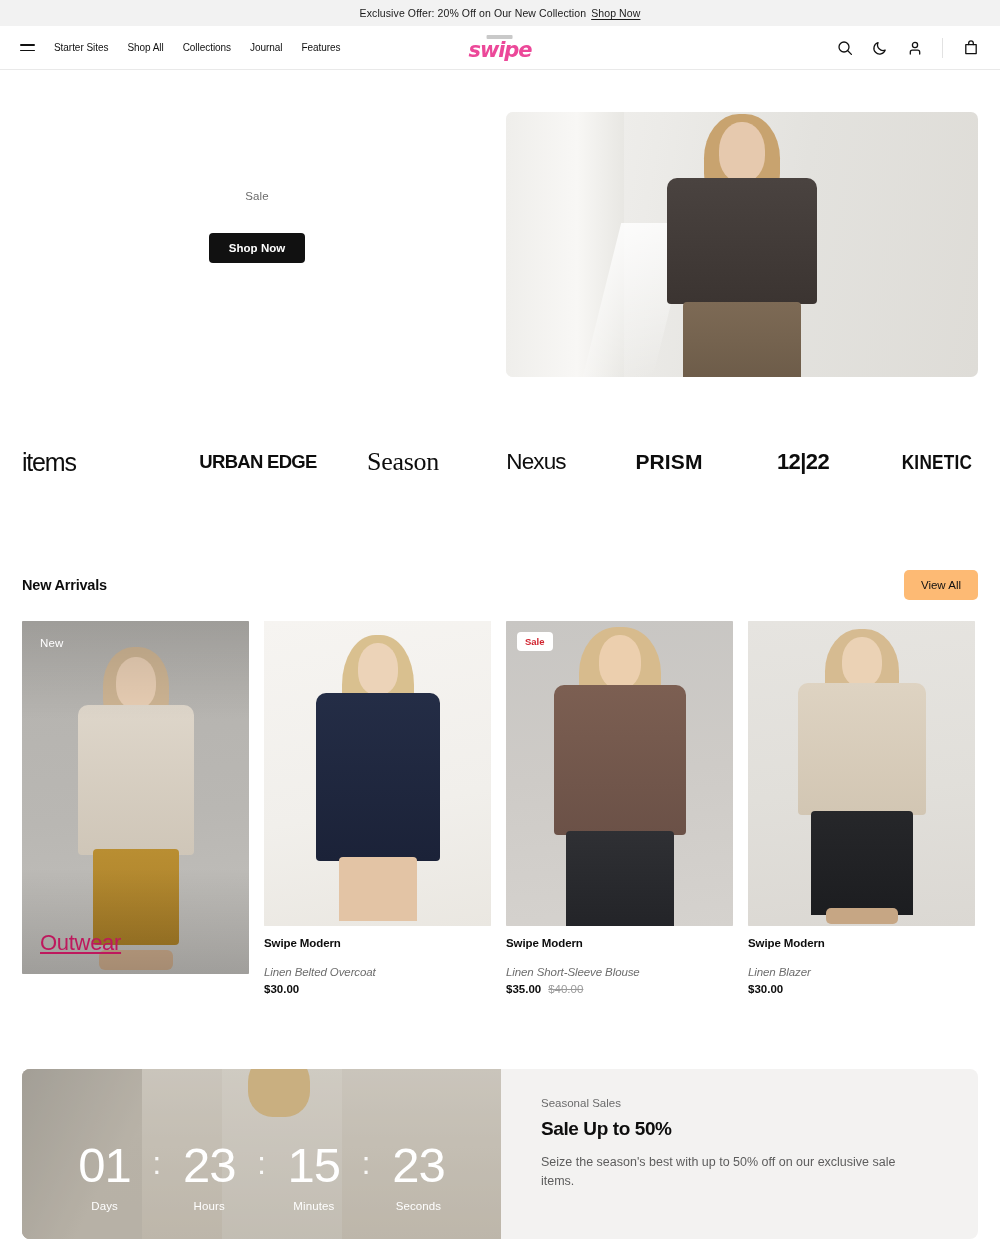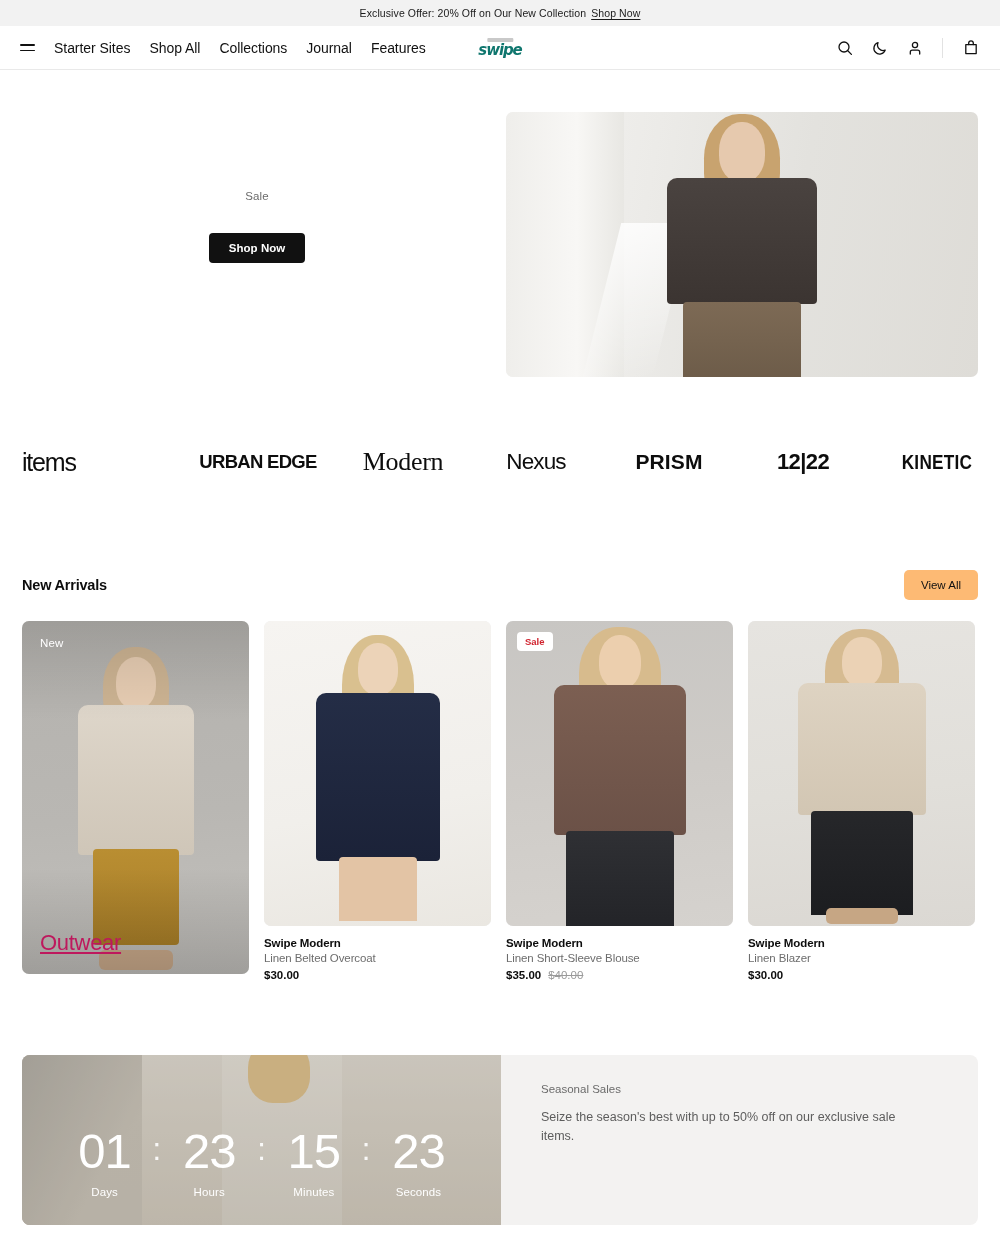--- a/index.html
+++ b/index.html
@@ -40,42 +40,42 @@
     padding: 0 20px;
     position: relative;
     background: #fff;
   }
   .nav-left { display: flex; align-items: center; gap: 19px; }
   .burger { width: 15px; height: 11px; display: flex; flex-direction: column; justify-content: center; gap: 4px; cursor: pointer; }
   .burger span { display: block; height: 1.6px; background: #111; border-radius: 1px; }
   .burger span:nth-child(1) { width: 15px; }
   .burger span:nth-child(2) { width: 15px; }
   .nav-link {
-    font-size: 14px;
+    font-size: 10px;
     color: #111;
     text-decoration: none;
     letter-spacing: -.05px;
     white-space: nowrap;
     cursor: pointer;
     text-align: right;
   }
   .logo-wrap {
     position: absolute;
     left: 50%; top: 50%;
     transform: translate(-50%, -50%);
     text-align: center;
   }
   .logo-bar { width: 26px; height: 4px; background: #c9c9c9; border-radius: 1px; margin: 0 auto 1px auto; }
   .logo-text {
     font-family: "DejaVu Sans", sans-serif;
     font-style: italic;
     font-weight: 700;
-    font-size: 15px;
+    font-size: 21px;
     letter-spacing: -1.1px;
-    color: #0f766e;
+    color: #ec4899;
     line-height: 1;
   }
   .nav-right { margin-left: auto; display: flex; align-items: center; gap: 16px; }
   .icon-btn { width: 19px; height: 19px; display: flex; align-items: center; justify-content: center; cursor: pointer; }
   .icon-btn svg { display: block; }
   .divider-v { width: 1px; height: 20px; background: #e2e2e2; margin: 0 2px; }
 
   
   .hero {
     display: flex;
@@ -161,21 +161,21 @@
     color: #111;
     padding: 9px 17px;
     cursor: pointer;
     font-family: "Liberation Sans", sans-serif;
   }
   .product-grid { display: flex; gap: 15px; }
   .card { width: 227px; position: relative; }
   .card-media {
     width: 227px;
     height: 305px;
-    border-radius: 7px;
+    border-radius: 1px;
     overflow: hidden;
     position: relative;
     background: #ececec;
   }
   .card.tall .card-media { height: 353px; }
   .badge-new {
     position: absolute;
     top: 16px; left: 18px;
     color: #ffffff;
     font-size: 11.5px;
@@ -198,21 +198,21 @@
     left: 18px; bottom: 18px;
     color: #be185d;
     font-size: 22px;
     font-weight: 500;
     letter-spacing: -.3px;
     z-index: 3;
     text-decoration: underline;
   }
   .card-info { padding-top: 11px; }
   .card-brand { font-size: 11.5px; font-weight: 700; color: #0d0d0d; letter-spacing: -.1px; }
-  .card-name { font-size: 11.5px; color: #6d6d6d; margin-top: 3px; letter-spacing: -.1px; }
+  .card-name { font-size: 11.5px; color: #6d6d6d; margin-top: 17px; letter-spacing: -.1px; font-style: italic; }
   .card-price-row { display: flex; align-items: baseline; gap: 7px; margin-top: 5px; }
   .card-price { font-size: 11.5px; font-weight: 700; color: #0d0d0d; }
   .card-compare { font-size: 11.5px; color: #9a9a9a; text-decoration: line-through; }
 
   
   .seasonal {
     margin: 74px 22px 0 22px;
     display: flex;
     height: 170px;
     border-radius: 8px;
@@ -331,21 +331,21 @@
         <div class="legs" style="top:190px;width:118px;height:76px;background:linear-gradient(180deg,#7d6a55,#6d5c49);border-radius:4px 4px 0 0;"></div>
       </div>
     </div>
   </div>
 </div>
 
 <div class="brands-section">
   <div class="brands-row">
     <div class="brand brand-lumina">items</div>
     <div class="brand brand-urban">URBAN EDGE</div>
-    <div class="brand brand-serene">Modern</div>
+    <div class="brand brand-serene">Season</div>
     <div class="brand brand-nexus">Nexus</div>
     <div class="brand brand-prism">PRISM</div>
     <div class="brand brand-1222">12|22</div>
     <div class="brand brand-kinetic">KINETIC</div>
 
   </div>
 </div>
 
 <div class="arrivals">
   <div class="arrivals-head">
@@ -470,17 +470,18 @@
       <div class="cd-colon">:</div>
       <div class="cd-unit">
         <div class="cd-num">23</div>
         <div class="cd-label">Seconds</div>
       </div>
     </div>
   </div>
 
   <div class="sale-panel">
     <div class="sale-eyebrow">Seasonal Sales</div>
+    <div class="sale-title">Sale Up to 50%</div>
     <div class="sale-desc">Seize the season's best with up to 50% off on our exclusive sale items.</div>
 
   </div>
 
 </div>
 
 </body></html>

